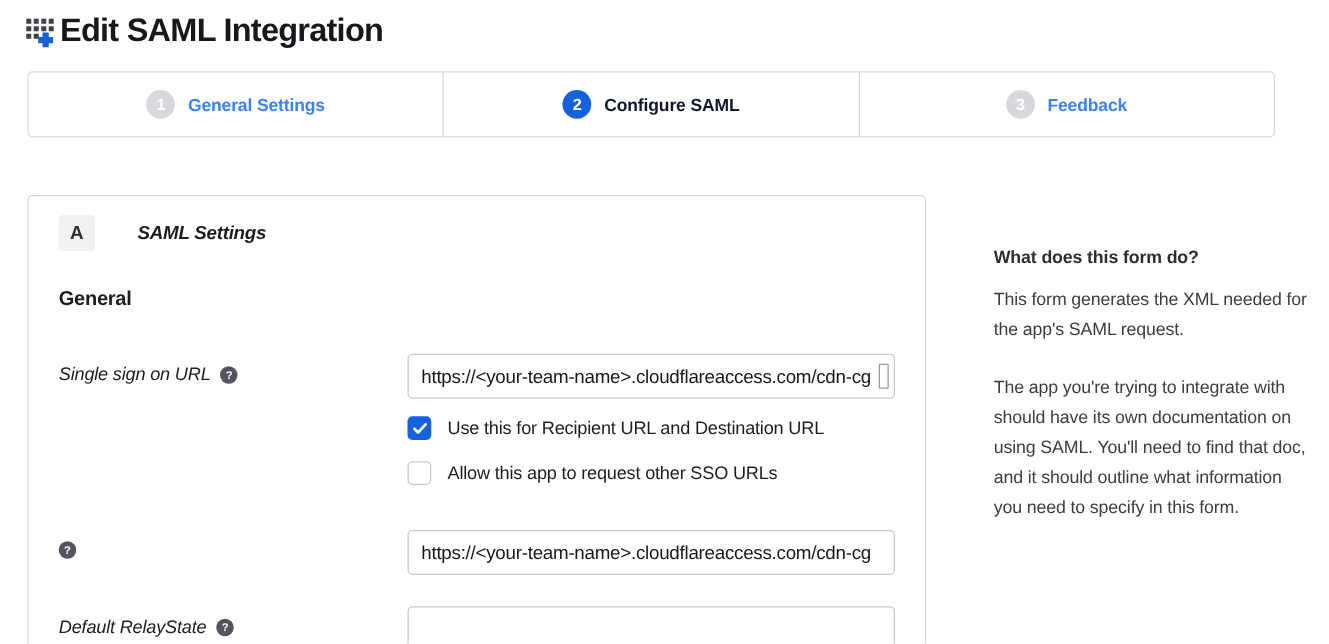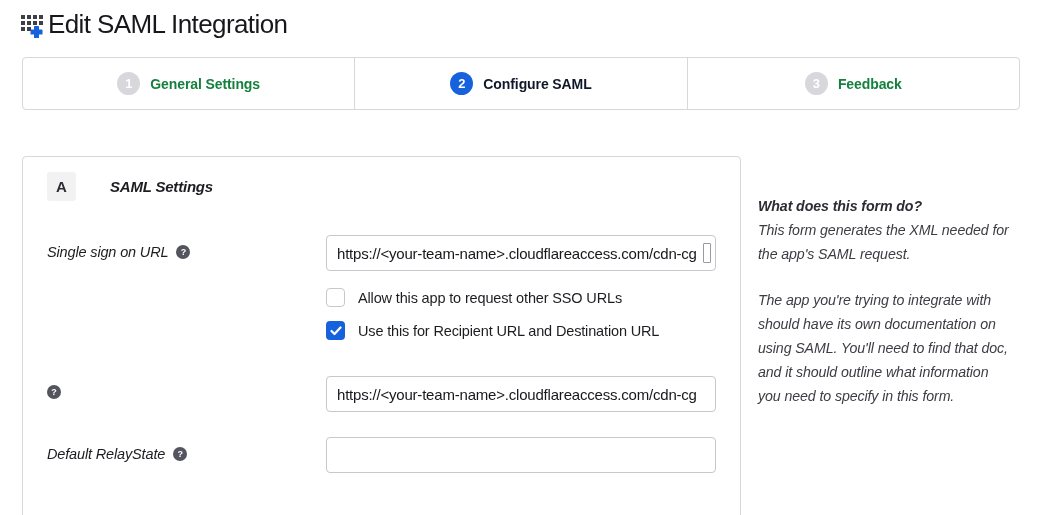--- a/index.html
+++ b/index.html
@@ -13,21 +13,21 @@
   }
 
   
   .page-header {
     display: flex; align-items: center;
     padding: 8px 0 0 19px;
     height: 40px;
   }
   .app-icon { width: 27px; height: 27px; margin-right: 2px; flex: 0 0 auto; }
   .page-title {
-    font-size: 26px; font-weight: 400; letter-spacing: -0.6px;
+    font-size: 26px; font-weight: 700; letter-spacing: -0.6px;
     color: #17171c;
   }
 
   
   .stepper {
     position: absolute; left: 22px; top: 57px;
     width: 998px; height: 53px;
     border: 1px solid #d7d7dc; border-radius: 4px;
     background: #fff;
     display: flex;
@@ -38,21 +38,21 @@
     gap: 10px;
     cursor: default;
   }
   .step + .step { border-left: 1px solid #d7d7dc; }
   .step-circle {
     width: 23px; height: 23px; border-radius: 50%;
     display: flex; align-items: center; justify-content: center;
     font-size: 13px; font-weight: 700; color: #ffffff;
     background: #d8d8dc;
   }
-  .step-label { font-size: 14px; font-weight: 700; color: #15803d; letter-spacing: -0.1px; }
+  .step-label { font-size: 14px; font-weight: 700; color: #3b82f6; letter-spacing: -0.1px; }
   .step.active .step-circle { background: #1662dd; }
   .step.active .step-label { color: #0f172a; }
 
   
   .form-panel {
     position: absolute; left: 22px; top: 156px;
     width: 719px; height: 600px;
     border: 1px solid #d7d7dc; border-radius: 4px;
     background: #fff;
     padding: 15px 24px;
@@ -108,30 +108,29 @@
     width: 19px; height: 19px; border-radius: 4px; flex: 0 0 auto;
     display: flex; align-items: center; justify-content: center;
   }
   .checkbox.checked { background: #1662dd; }
   .checkbox.unchecked { background: #fff; border: 1px solid #c7c7cd; }
   .checkbox svg { display: block; }
   .checkbox-label { font-size: 14.5px; color: #1d1d21; letter-spacing: -0.15px; }
 
   
   .help-sidebar {
-    position: absolute; left: 758px; top: 197px;
+    position: absolute; left: 795px; top: 197px;
     width: 252px;
-    font-style: italic;
   }
   .help-heading {
     font-size: 14.2px; font-weight: 700; color: #2c2c33;
     line-height: 18px; letter-spacing: -0.1px;
   }
   .help-body {
-    margin-top: 3px; font-size: 14.2px; color: #3c3c43;
+    margin-top: 13px; font-size: 14.2px; color: #3c3c43;
     line-height: 24px; letter-spacing: -0.1px;
   }
   .help-section + .help-section { margin-top: 22px; }
 </style>
 </head>
 <body>
 
 <div class="page-header">
   <svg class="app-icon" viewBox="0 0 27 27">
     <g fill="#3f3f46">
@@ -169,43 +168,44 @@
   </div>
 </div>
 
 <div class="form-panel">
 
   <div class="section-header">
     <div class="section-badge">A</div>
     <div class="section-title">SAML Settings</div>
   </div>
 
+  <h2 class="group-heading">General</h2>
 
   <div class="form-row row-sso">
     <div class="label-col">
       <span class="field-label">Single sign on URL</span>
       <span class="help-icon">?</span>
     </div>
     <div class="field-col">
       <div class="input-wrap">
         <input class="text-input" type="text" value="https://&lt;your-team-name&gt;.cloudflareaccess.com/cdn-cg" style="">
         <div class="text-cursor"></div>
-      </div>
-      <div class="checkbox-row second">
-        <span class="checkbox unchecked"></span>
-        <span class="checkbox-label">Allow this app to request other SSO URLs</span>
       </div>
       <div class="checkbox-row">
         <span class="checkbox checked">
           <svg width="12" height="10" viewBox="0 0 12 10">
             <polyline points="1.5,5 4.5,8 10.5,1.5" fill="none" stroke="#ffffff" stroke-width="2.2" stroke-linecap="round" stroke-linejoin="round"></polyline>
           </svg>
         </span>
         <span class="checkbox-label">Use this for Recipient URL and Destination URL</span>
       </div>
+      <div class="checkbox-row second">
+        <span class="checkbox unchecked"></span>
+        <span class="checkbox-label">Allow this app to request other SSO URLs</span>
+      </div>
     </div>
   </div>
 
   <div class="form-row row-audience">
     <div class="label-col">
       <span class="help-icon">?</span>
     </div>
     <div class="field-col">
       <input class="text-input" type="text" value="https://&lt;your-team-name&gt;.cloudflareaccess.com/cdn-cg" style="">
     </div>

